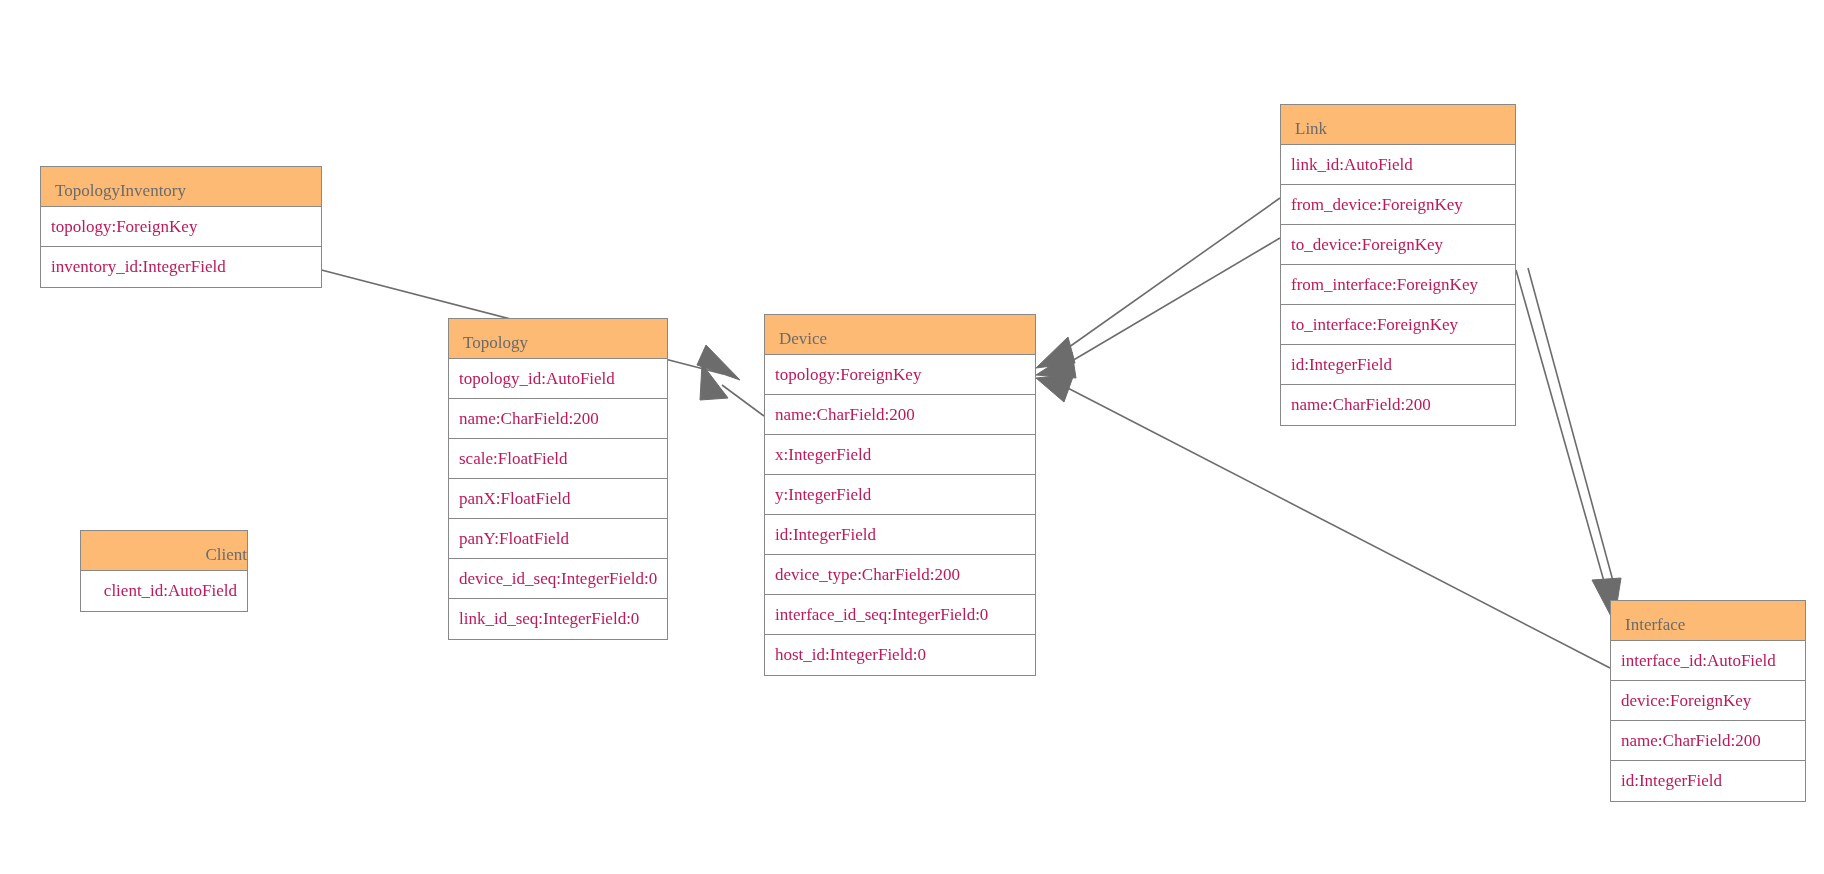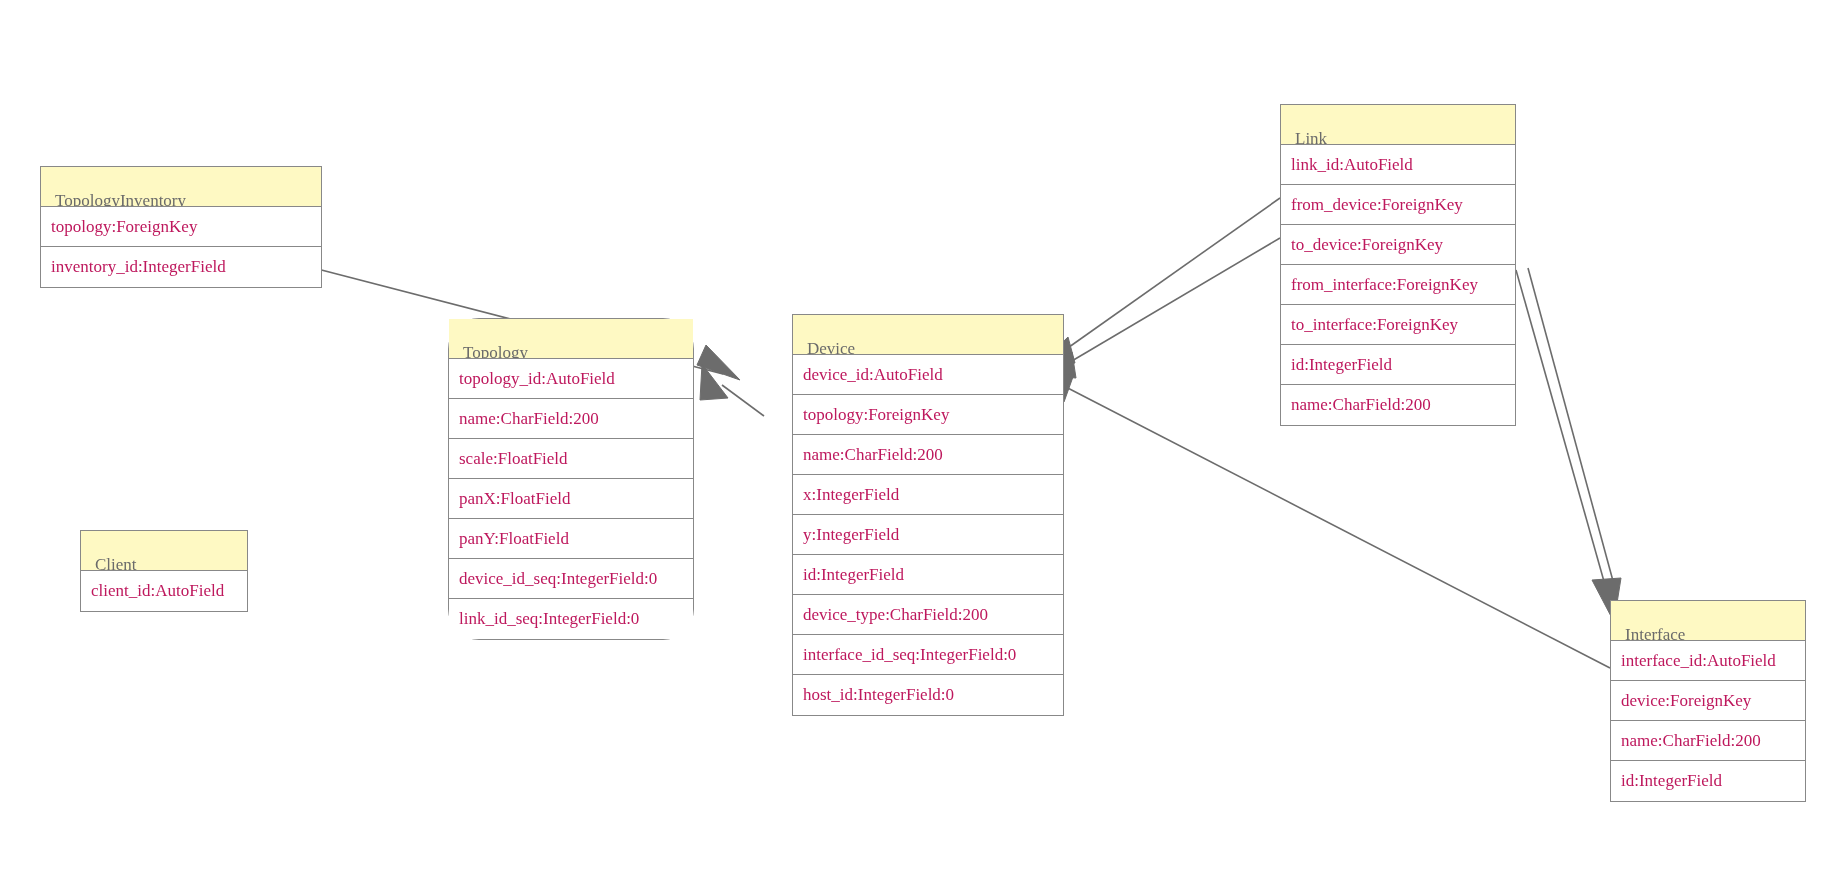--- a/index.html
+++ b/index.html
@@ -27,26 +27,26 @@
     height: 874px;
     pointer-events: none;
   }
   .entity {
     position: absolute;
     border: 1px solid #888888;
     background: #ffffff;
     box-sizing: border-box;
   }
   .entity-title {
-    background: #fef9c3;
+    background: #fdba74;
     color: #6b6b6b;
     font-size: 17px;
     line-height: 40px;
     height: 40px;
-    padding: 14px 0 0 14px;
+    padding: 4px 0 0 14px;
     border-bottom: 1px solid #888888;
     box-sizing: border-box;
     white-space: nowrap;
     overflow: hidden;
   }
   .entity-field {
     color: #be185d;
     font-size: 17px;
     line-height: 40px;
     height: 40px;
@@ -103,39 +103,38 @@
     </g>
 
   </svg>
 
   <div class="entity" style="left:40px; top:166px; width:282px;">
     <div class="entity-title">TopologyInventory</div>
     <div class="entity-field">topology:ForeignKey</div>
     <div class="entity-field">inventory_id:IntegerField</div>
   </div>
 
-  <div class="entity" style="left:80px; top:530px; width:168px;">
+  <div class="entity" style="left:80px; top:530px; width:168px;text-align:right;">
     <div class="entity-title">Client</div>
     <div class="entity-field">client_id:AutoField</div>
   </div>
 
-  <div class="entity" style="left:448px; top:318px; width:246px;border-radius:31px;">
+  <div class="entity" style="left:448px; top:318px; width:220px;">
     <div class="entity-title">Topology</div>
     <div class="entity-field">topology_id:AutoField</div>
     <div class="entity-field">name:CharField:200</div>
     <div class="entity-field">scale:FloatField</div>
     <div class="entity-field">panX:FloatField</div>
     <div class="entity-field">panY:FloatField</div>
     <div class="entity-field">device_id_seq:IntegerField:0</div>
     <div class="entity-field">link_id_seq:IntegerField:0</div>
   </div>
 
-  <div class="entity" style="left:764px; top:314px; width:272px;margin-left:28px;">
+  <div class="entity" style="left:764px; top:314px; width:272px;">
     <div class="entity-title">Device</div>
-    <div class="entity-field">device_id:AutoField</div>
     <div class="entity-field">topology:ForeignKey</div>
     <div class="entity-field">name:CharField:200</div>
     <div class="entity-field">x:IntegerField</div>
     <div class="entity-field">y:IntegerField</div>
     <div class="entity-field">id:IntegerField</div>
     <div class="entity-field">device_type:CharField:200</div>
     <div class="entity-field">interface_id_seq:IntegerField:0</div>
     <div class="entity-field">host_id:IntegerField:0</div>
   </div>
 

